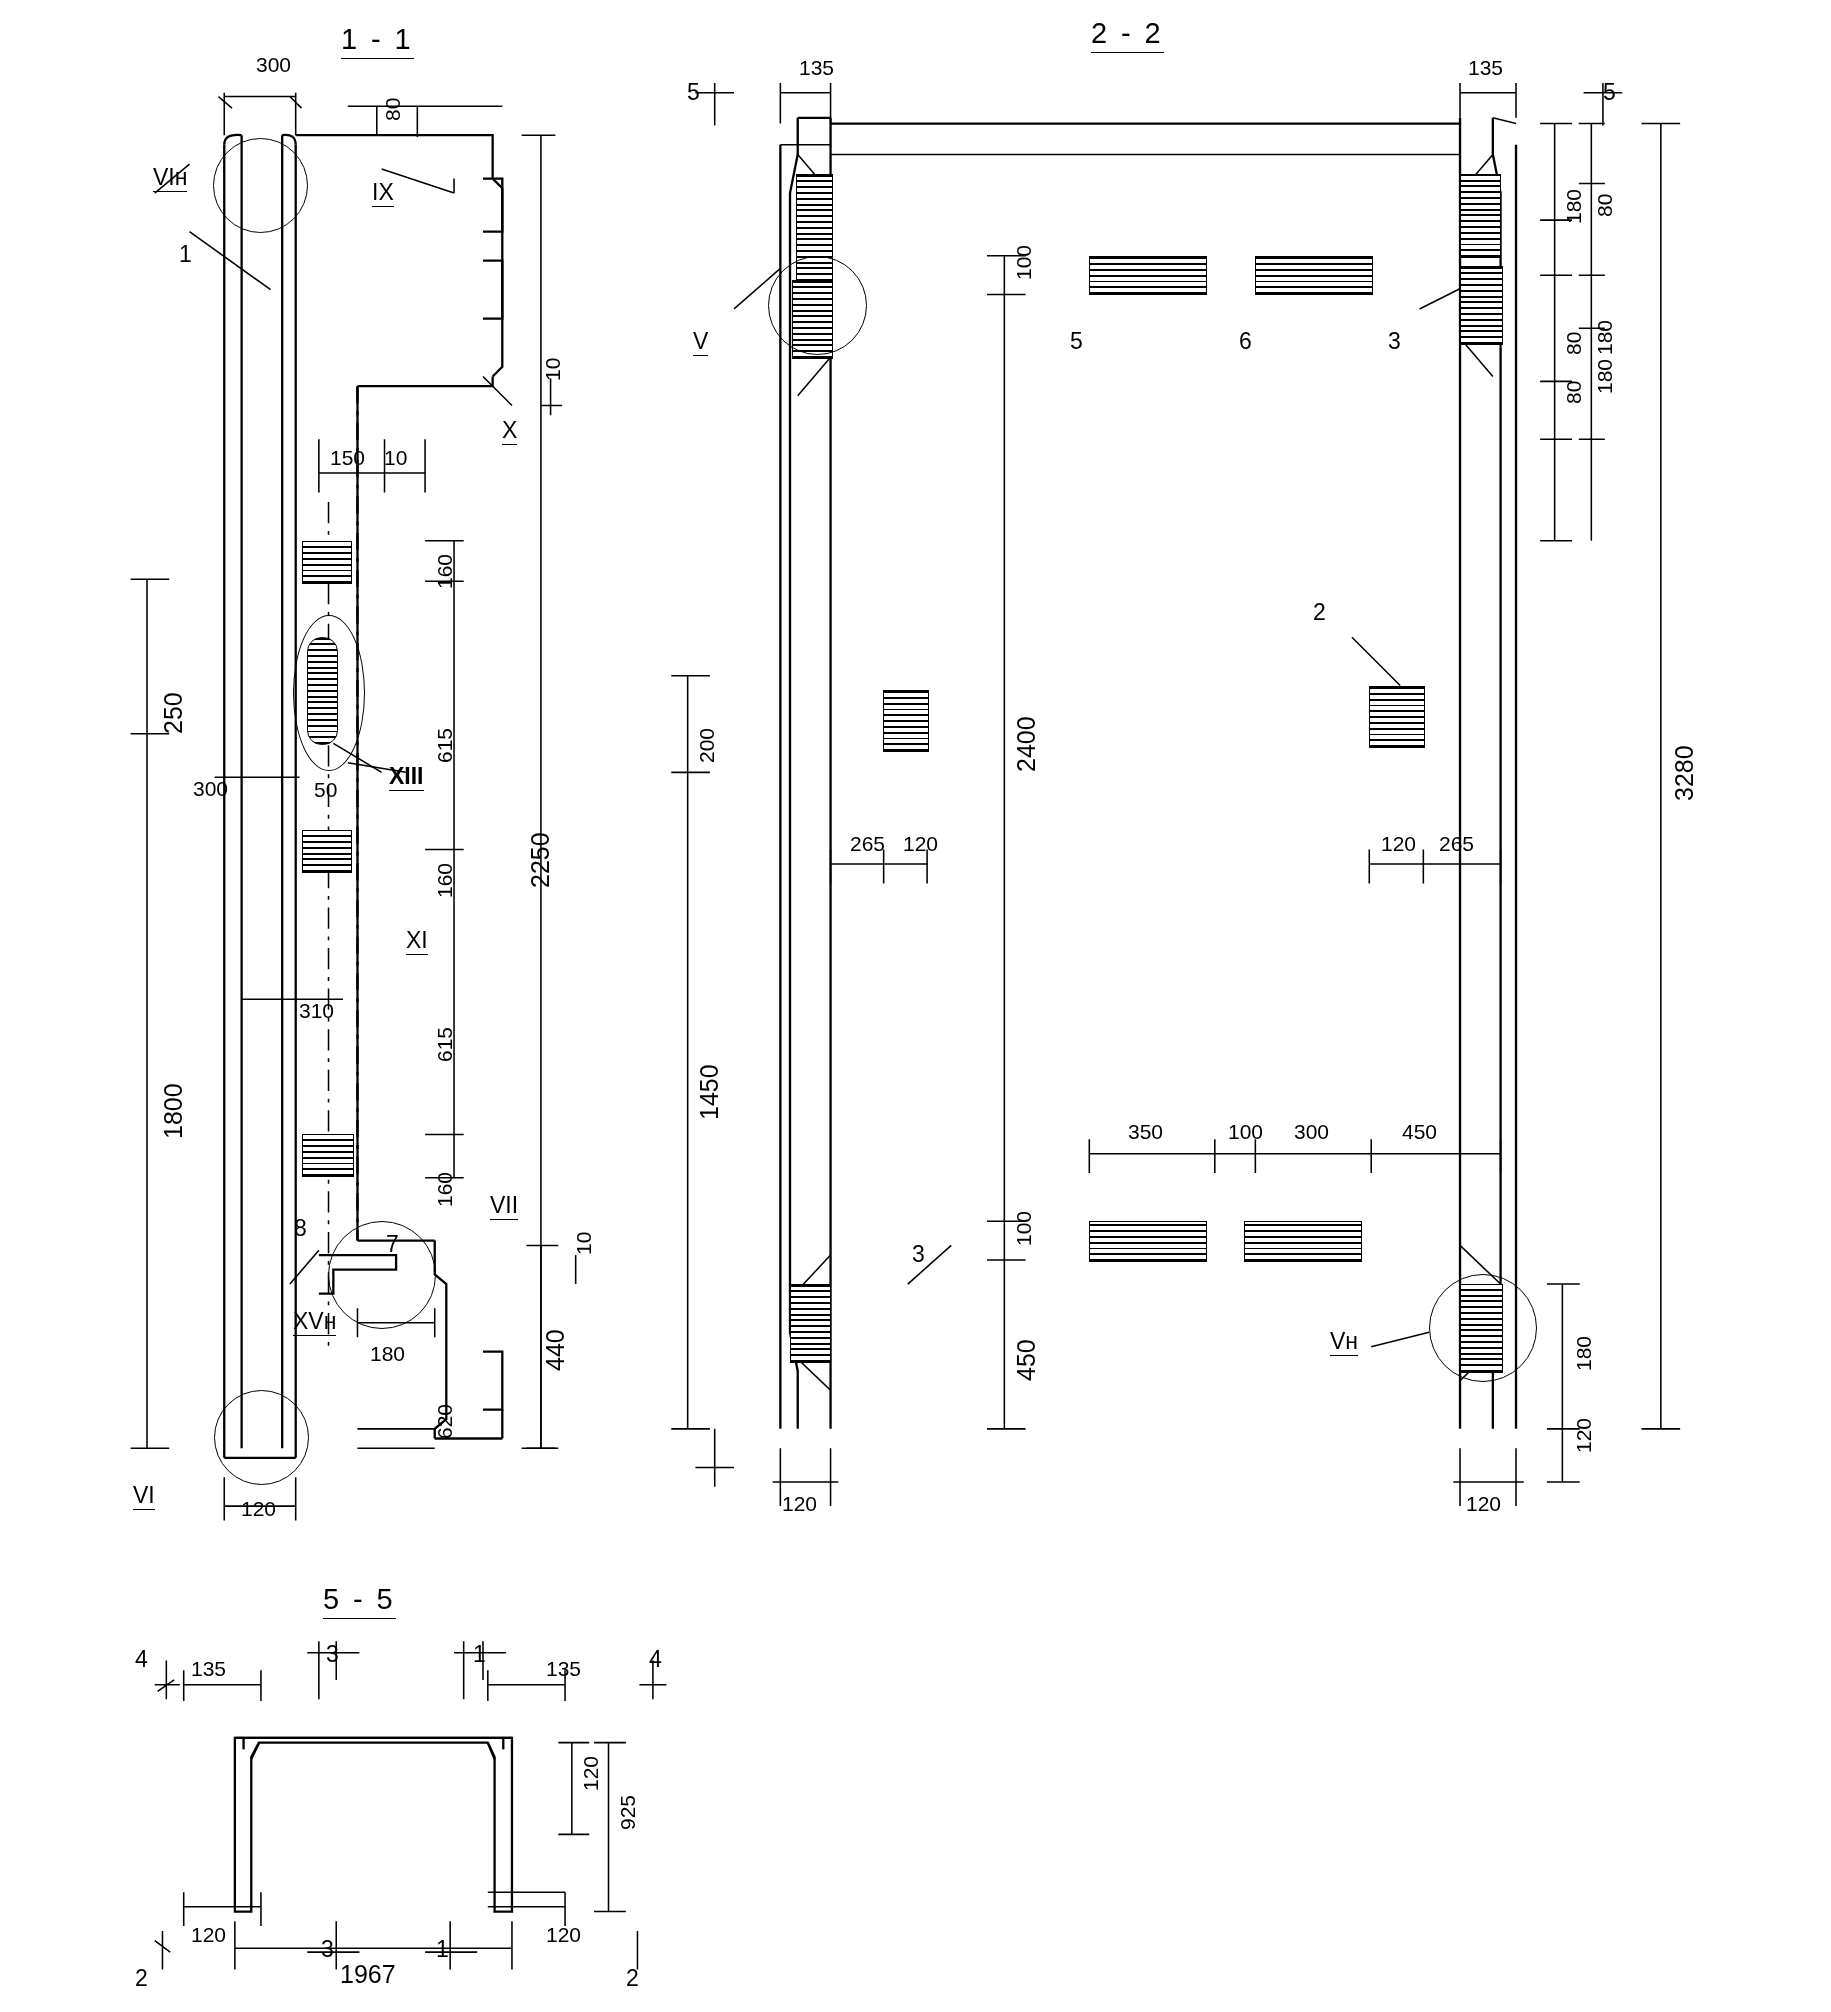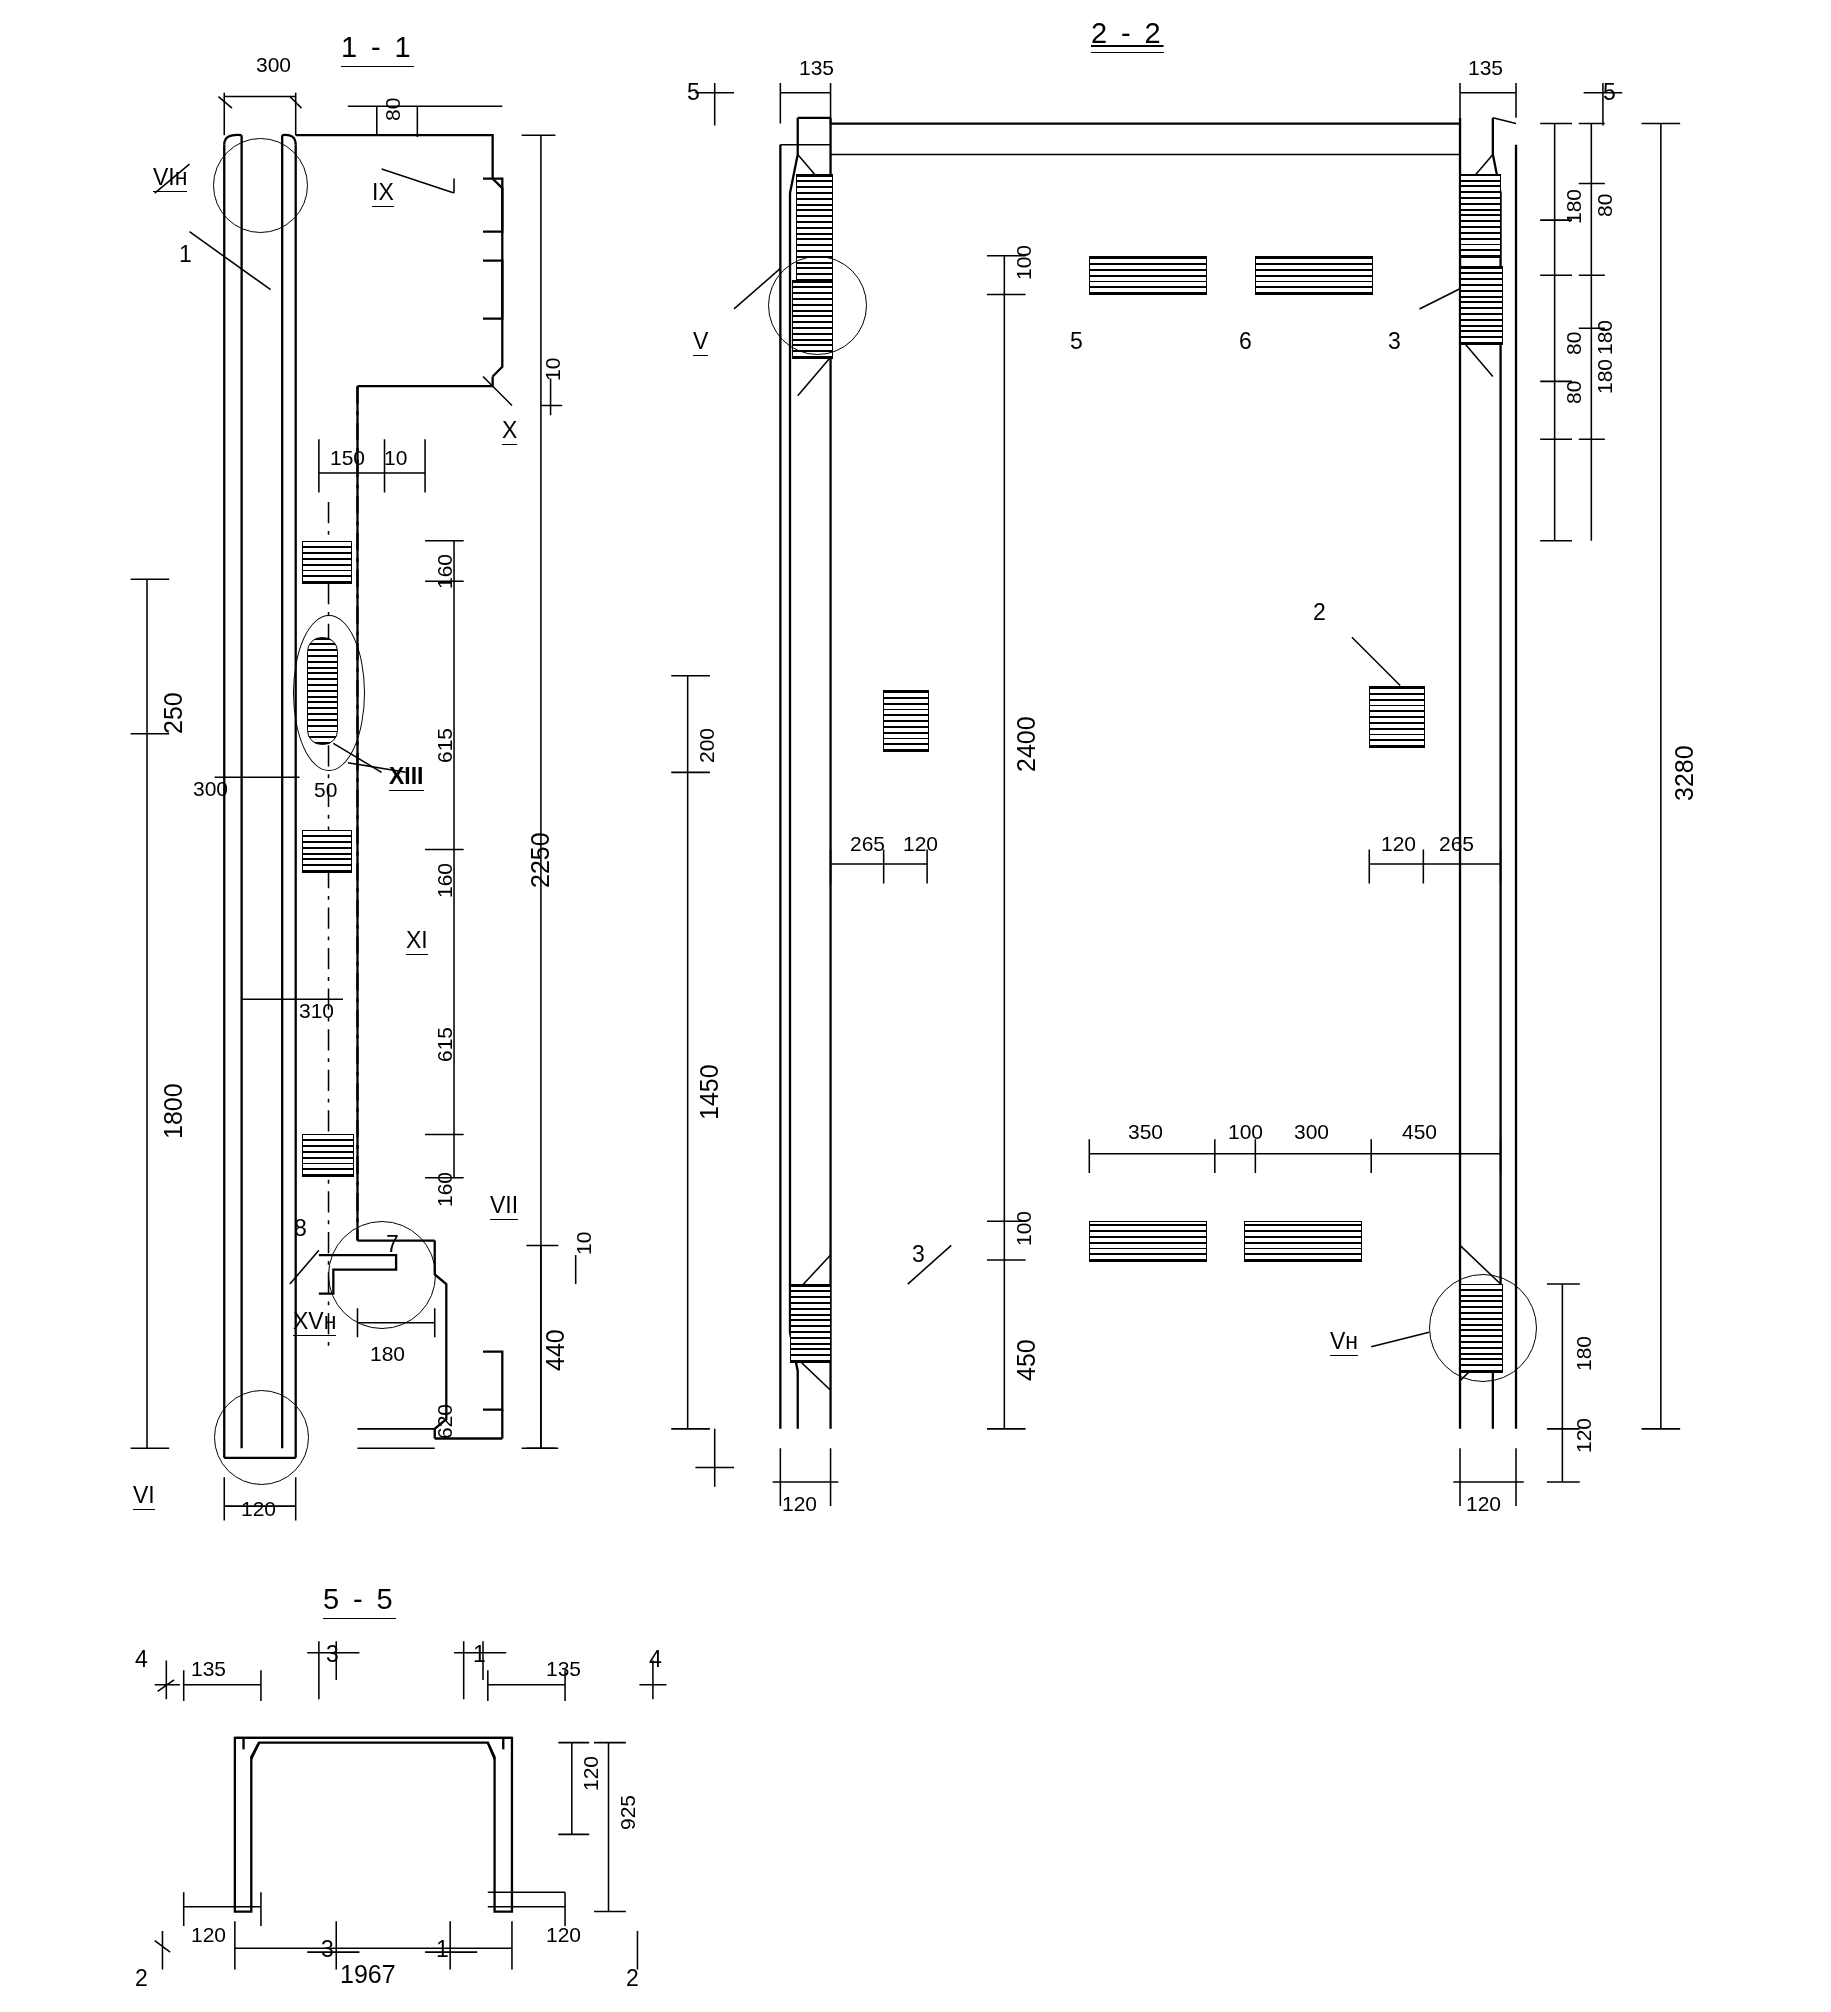--- a/index.html
+++ b/index.html
@@ -16,21 +16,21 @@
      border:1.9px solid #000;}
   .num{position:absolute;font-size:23px;}
   .dim{position:absolute;font-size:21px;}
   svg{position:absolute;left:0;top:0;overflow:visible;}
 </style>
 </head>
 <body>
 
 <div class="stage">
 
-  <div class="title" style="left:341px;top:31px;"><span class="u">1 - 1</span></div>
+  <div class="title" style="left:341px;top:23px;"><span class="u">1 - 1</span></div>
 
   <svg width="1832" height="2012" viewBox="0 0 1897 2084">
     <g fill="none" stroke="#000" stroke-width="2.4">
 
       <path d="M232,150 L232,1510"></path>
       <path d="M250,140 L250,1500"></path>
       <path d="M292,140 L292,1500"></path>
       <path d="M306,150 L306,1510"></path>
       <path d="M232,150 Q232,138 250,140"></path>
       <path d="M306,150 Q306,138 292,140"></path>
@@ -126,21 +126,21 @@
       <path d="M222,805 L310,805"></path>
       <path d="M250,1035 L355,1035"></path>
       <path d="M370,1370 L450,1370 M370,1355 L370,1385 M450,1355 L450,1385"></path>
       <path d="M370,1480 L450,1480 M370,1500 L450,1500"></path>
       <path d="M560,1290 L560,1500 M545,1290 L578,1290 M545,1500 L578,1500"></path>
       <path d="M232,1560 L306,1560 M232,1530 L232,1575 M306,1530 L306,1575"></path>
       <path d="M596,1300 L596,1330"></path>
     </g>
   </svg>
 
-  <div class="title" style="left:1091px;top:17.4px;text-decoration:underline;"><span class="u">2 - 2</span></div>
+  <div class="title" style="left:1091px;top:17.4px;"><span class="u">2 - 2</span></div>
 
   <svg width="1832" height="2012" viewBox="0 0 1897 2084">
     <g fill="none" stroke="#000" stroke-width="2.4">
 
       <path d="M808,150 L808,1480"></path>
       <path d="M826,122 L826,160 L818,200 L818,1380 L826,1420 L826,1480"></path>
       <path d="M860,122 L860,1480"></path>
       <path d="M808,150 L860,150" stroke-width="1.6"></path>
       <path d="M826,122 L860,122"></path>
 

